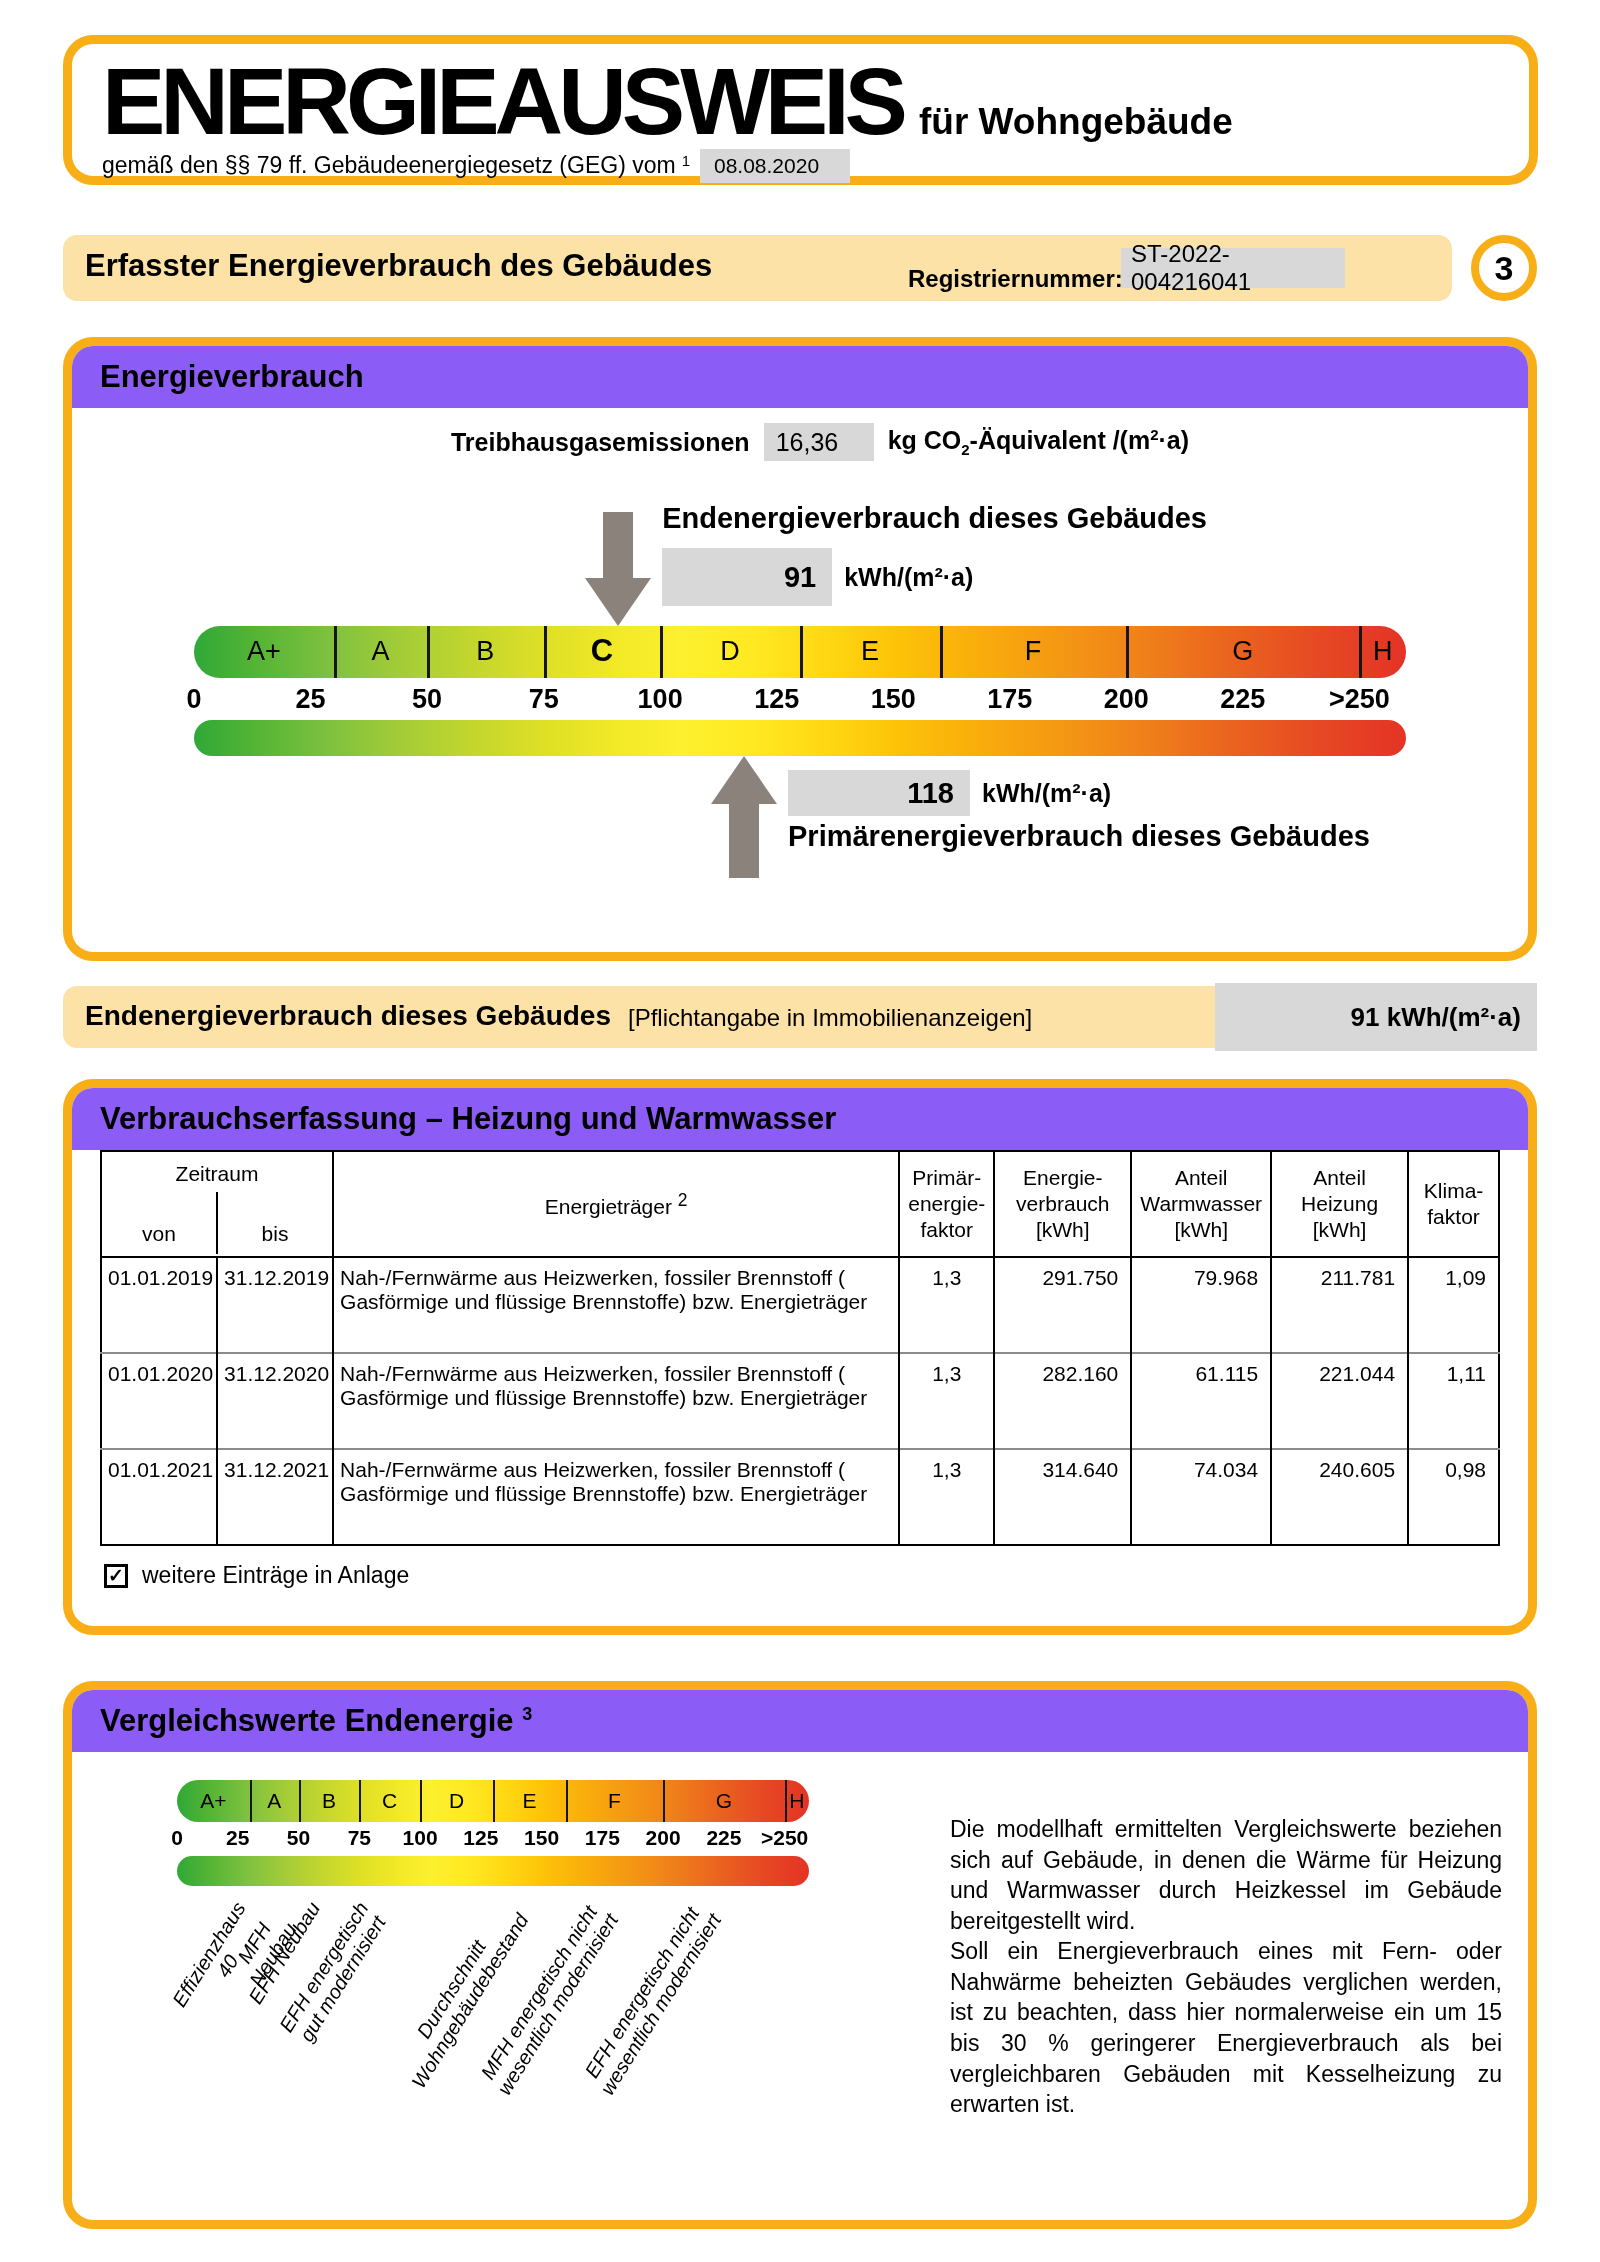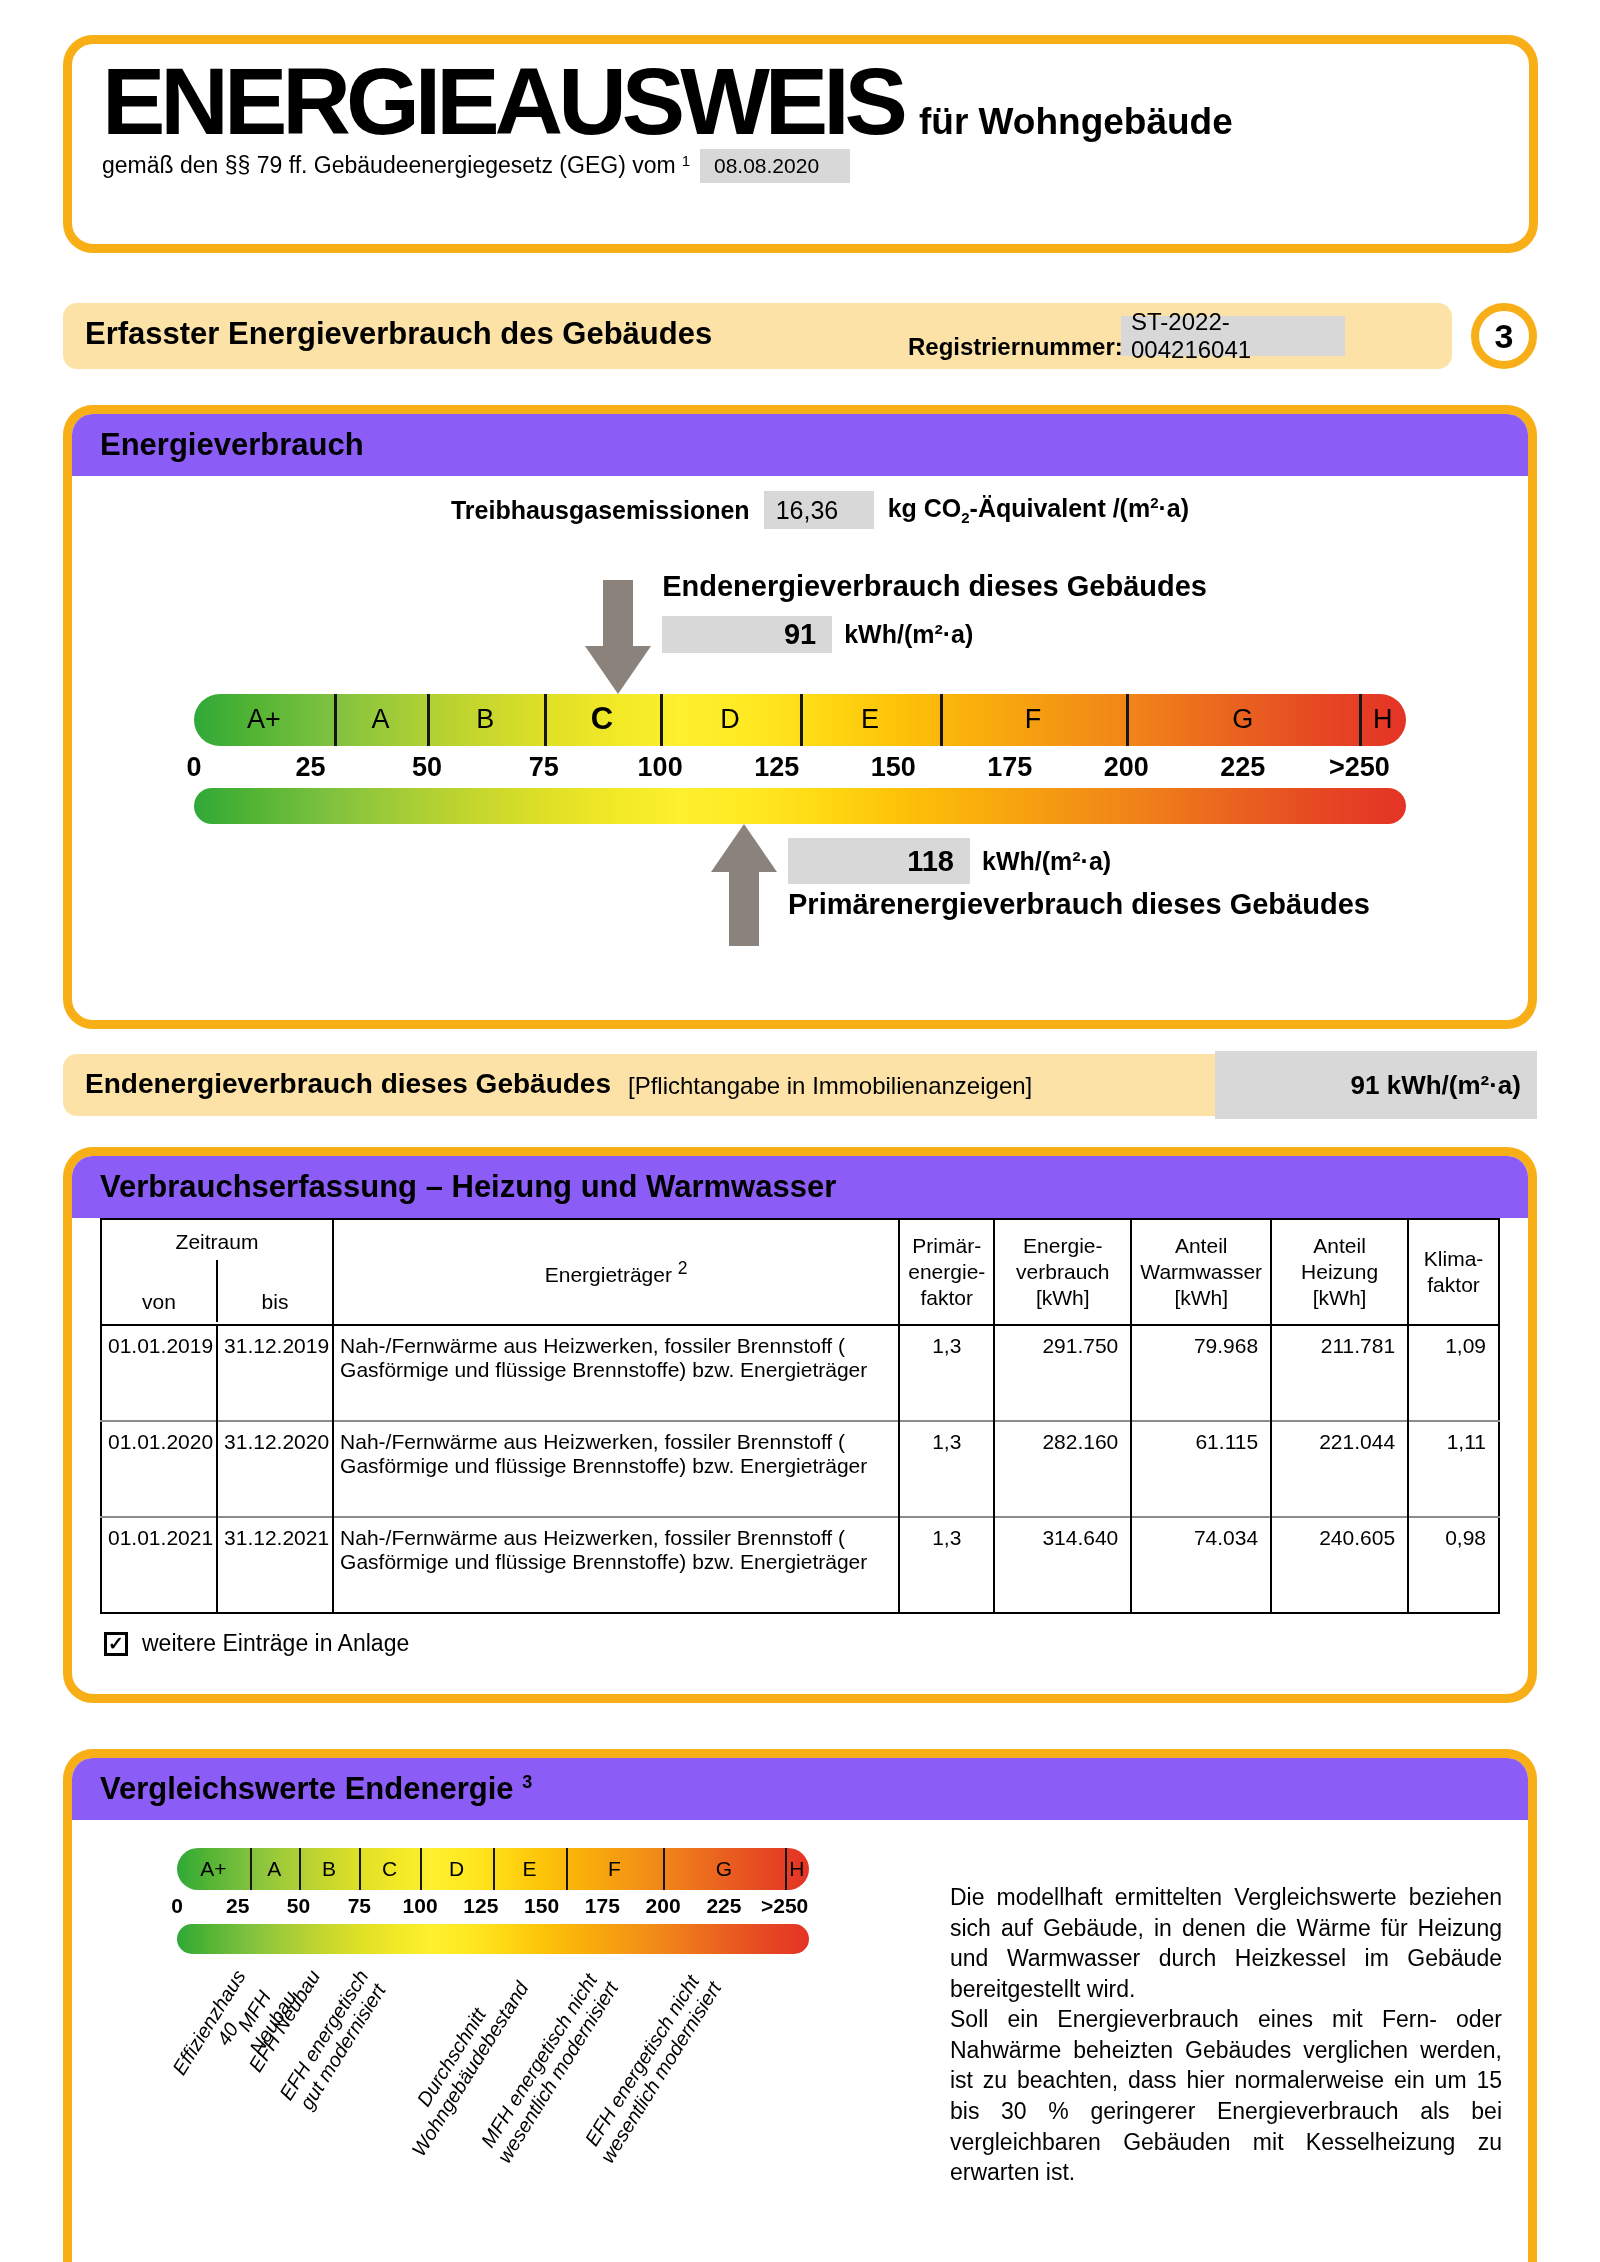--- a/index.html
+++ b/index.html
@@ -2,21 +2,21 @@
 <html><head>
 <meta charset="utf-8">
 <style>
   html,body{margin:0;padding:0;background:#fff;}
   body{font-family:"Liberation Sans",sans-serif;color:#000;width:1600px;}
   .page{width:1600px;height:2262px;position:relative;background:#fff;overflow:hidden;}
   .gray-box{background:#D8D8D8;}
 
   
   .top-box{margin:35px 62px 0 63px;border:9px solid #F8AF17;border-radius:30px;
-           padding:6px 30px 14px 30px;height:218px;box-sizing:border-box;background:#fff;}
+           padding:6px 30px 14px 30px;height:150px;box-sizing:border-box;background:#fff;}
   .title-row{display:flex;align-items:baseline;}
   .main-title{font-size:95px;font-weight:bold;letter-spacing:-5px;line-height:1.08;white-space:nowrap;}
   .title-suffix{font-size:37px;font-weight:bold;margin-left:16px;white-space:nowrap;}
   .law-row{font-size:23px;display:flex;align-items:center;margin-top:-4px;}
   .law-row sup{font-size:15px;margin:0 10px 10px 6px;}
   .law-date{font-size:21px;padding:5px 14px;min-width:150px;box-sizing:border-box;}
 
   
   .section-row{position:relative;height:74px;margin:50px 63px 0;}
   .sec-bg{position:absolute;left:0;top:0;width:1389px;height:66px;background:#FCE2A6;border-radius:14px;}
@@ -42,21 +42,21 @@
   .ghg-unit sup{font-size:15px;}
 
   .scale-wrap{margin:0 92px;position:relative;}
   .upper{position:relative;height:160px;}
   .arrow-down{position:absolute;top:46px;transform:translateX(-50%);display:flex;flex-direction:column;align-items:center;}
   .arrow-down .shaft{width:30px;height:66px;background:#8B837B;}
   .arrow-down .head{width:0;height:0;border-left:33px solid transparent;border-right:33px solid transparent;
                     border-top:48px solid #8B837B;}
   .end-label{position:absolute;left:calc(35% + 44px);top:36px;font-size:29px;font-weight:bold;white-space:nowrap;}
   .end-line{position:absolute;left:calc(35% + 44px);top:82px;display:flex;align-items:center;}
-  .end-val{width:170px;height:37px;display:flex;align-items:center;justify-content:flex-end;
+  .end-val{width:170px;height:58px;display:flex;align-items:center;justify-content:flex-end;
            padding-right:16px;font-size:29px;font-weight:bold;box-sizing:border-box;}
   .unit-txt{font-size:25px;font-weight:bold;margin-left:12px;white-space:nowrap;}
 
   .egrad{background:linear-gradient(90deg,#2FA838 0%,#54B434 5%,#7DC13F 11%,#A3CC38 17%,#C3D62E 23%,
           #DFE026 29%,#F2E927 35%,#FDF02E 40%,#FFE922 46%,#FFD813 52%,#FDC308 58%,#F9AC0C 65%,
           #F49614 72%,#EF7E1A 79%,#EA621F 86%,#E64823 93%,#E43326 100%);}
   .sband{position:relative;height:52px;border-radius:26px;}
   .sb-div{position:absolute;top:0;bottom:0;width:3px;background:#161616;}
   .sb-letter{position:absolute;top:50%;transform:translate(-50%,-52%);font-size:27px;}
   .sb-letter.current{font-weight:bold;font-size:31px;}

